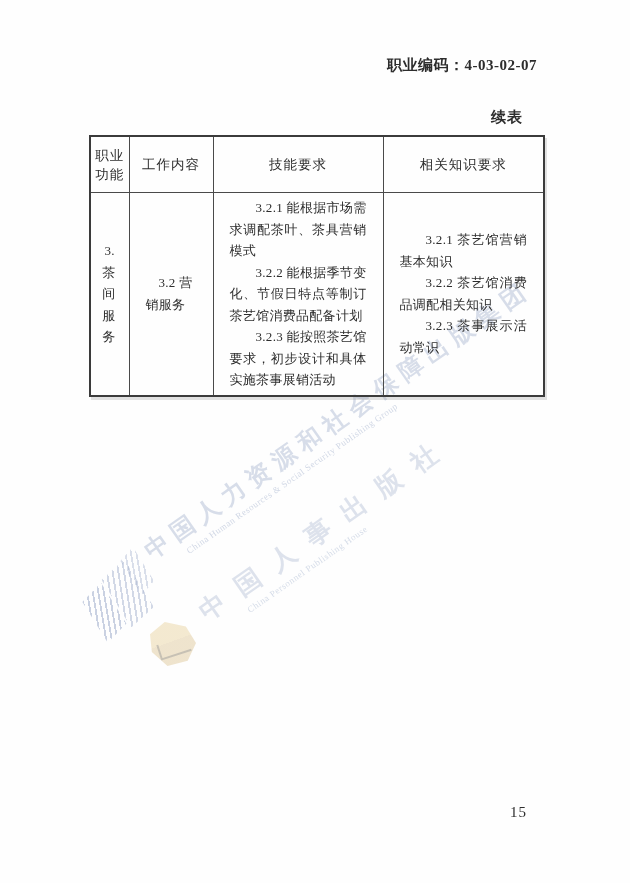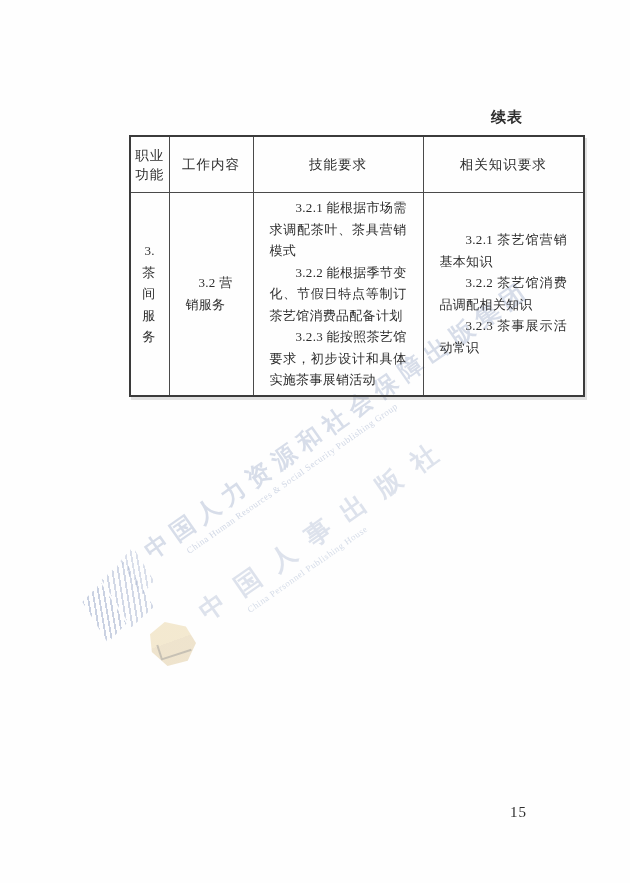--- a/index.html
+++ b/index.html
@@ -40,21 +40,21 @@
   .continued{position:absolute;top:108px;right:107px;font-size:15px;font-weight:bold;letter-spacing:1px;}
 
   
   table.std{
     position:absolute;left:89px;top:135px;
     width:454px;border-collapse:collapse;table-layout:fixed;
     font-size:13px;line-height:21.5px;letter-spacing:0.3px;
     background:transparent;
   }
   table.std, table.std th, table.std td{border:1px solid #4a4a4a;}
-  table.std{border:2px solid #3b3b3b;box-shadow:2px 3px 0 rgba(150,150,150,0.28);margin-left:40px;}
+  table.std{border:2px solid #3b3b3b;box-shadow:2px 3px 0 rgba(150,150,150,0.28);}
   th{font-weight:normal;font-size:13.5px;letter-spacing:1px;text-align:center;vertical-align:middle;height:51px;padding:2px;line-height:19px;}
   td{vertical-align:middle;padding:4px 16px;height:191px;}
   col.c1{width:39px;} col.c2{width:84px;} col.c3{width:170px;} col.c4{width:161px;}
 
   .func-cell{text-align:center;padding:2px;}
   .func-num{line-height:21.5px;}
   .vtext{width:1.15em;margin:0 auto;word-break:break-all;line-height:21.5px;text-align:left;}
 
   .work p{margin:0;text-indent:1em;}
   .req p{margin:0;text-indent:2em;text-align:justify;text-justify:inter-character;}
@@ -79,20 +79,21 @@
     </div>
     <div class="wm-group wm-b">
       <div class="wm-cn-b">中国人事出版社</div>
       <div class="wm-en-b">China Personnel Publishing House</div>
     </div>
     <div class="wm-cube">
       <div class="edge"></div>
     </div>
   </div>
 
+  <div class="occ-code">职业编码：4-03-02-07</div>
   <div class="continued">续表</div>
 
   <table class="std">
     <colgroup>
         <col class="c1">
         <col class="c2">
         <col class="c3">
         <col class="c4">
       </colgroup>
     <thead>

